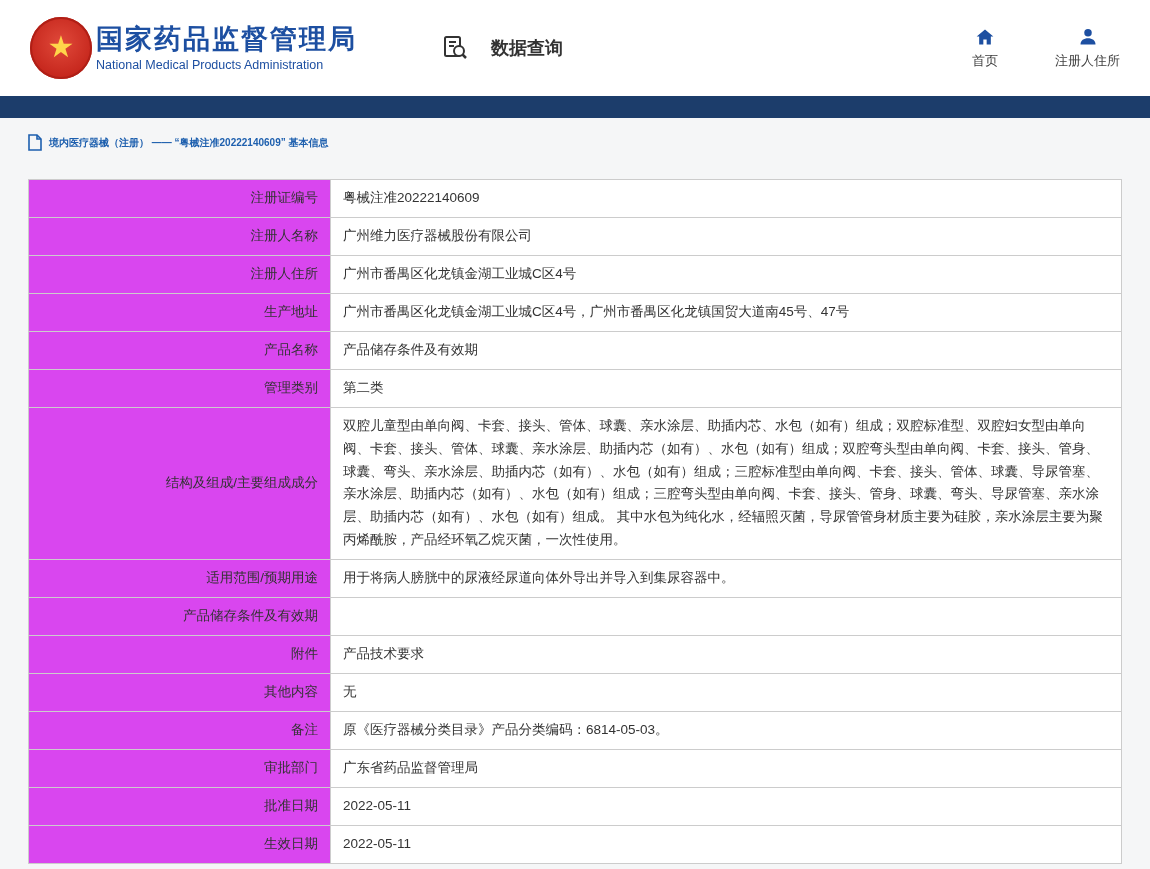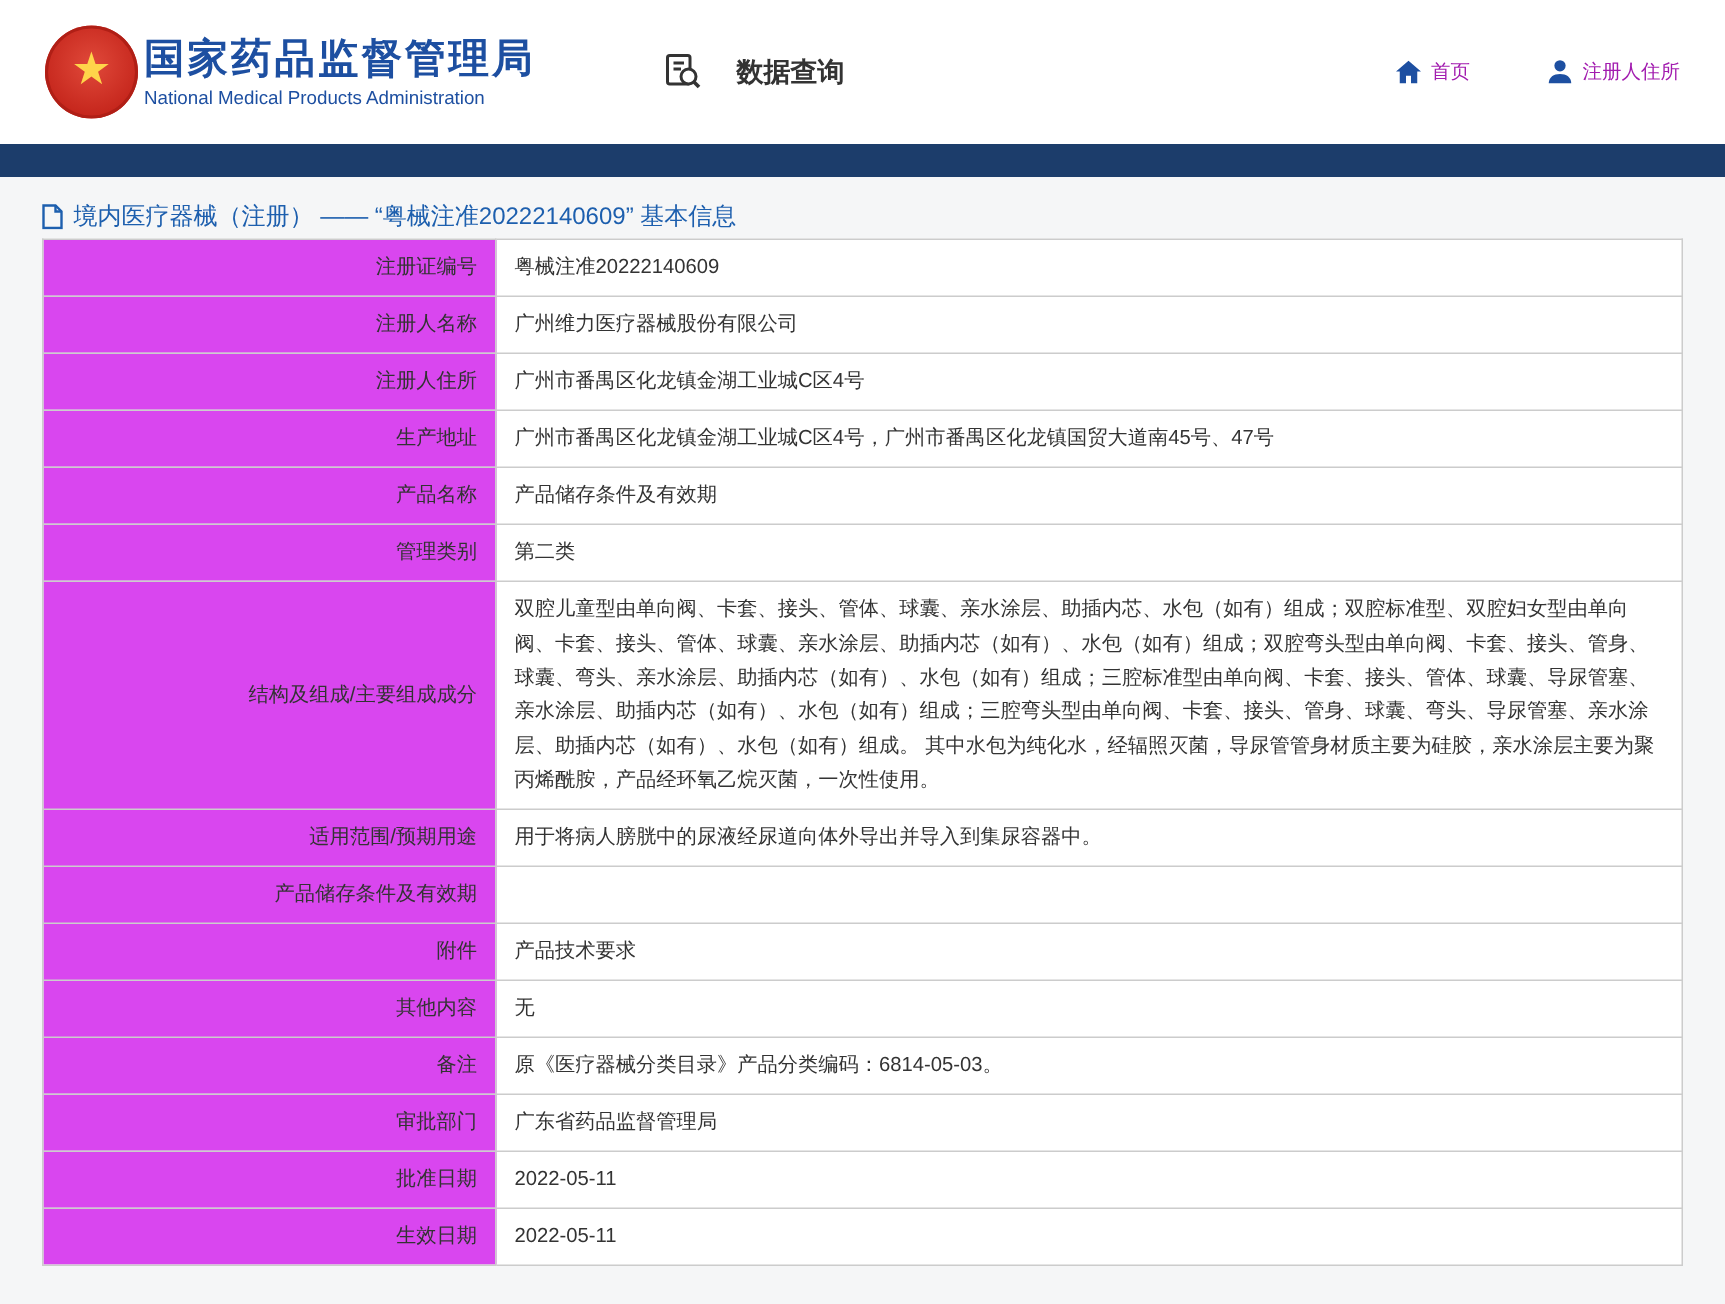--- a/index.html
+++ b/index.html
@@ -31,30 +31,30 @@
     color: #1d4fa1; font-size: 27px; font-weight: bold; letter-spacing: 2px; line-height: 1.15;
   }
   .brand-sub { color: #1d4fa1; font-size: 12.5px; margin-top: 3px; }
   .query {
     display: flex; align-items: center; gap: 23px;
     margin-left: 85px;
     font-size: 18px; font-weight: bold; color: #333; cursor: pointer;
   }
   .top-nav { margin-left: auto; display: flex; gap: 50px; }
   .nav-item {
-    display: flex; flex-direction: row; align-items: center; gap: 5px;
-    font-size: 13px; color: #a21caf; cursor: pointer; min-width: 40px; font-family: Liberation Serif, serif;
+    display: flex; flex-direction: column; align-items: center; gap: 5px;
+    font-size: 13px; color: #404040; cursor: pointer; min-width: 40px; font-family: Liberation Serif, serif;
   }
   
   .navy-bar { height: 22px; background: #1c3d6b; }
   
   .content { padding: 16px 28px 10px; }
   .breadcrumb {
     display: flex; align-items: center; gap: 7px;
-    color: #1d5fae; font-size: 16px; margin: 0 0 4px 0; font-weight: normal;
+    color: #1d5fae; font-size: 10px; margin: 0 0 28px 0; font-weight: bold;
   }
   .info-table {
     width: 100%;
     border-collapse: collapse;
     background: #fff;
   }
   .info-table td {
     border: 1px solid #ccc;
     padding: 7px 12px;
     font-size: 13.5px;

